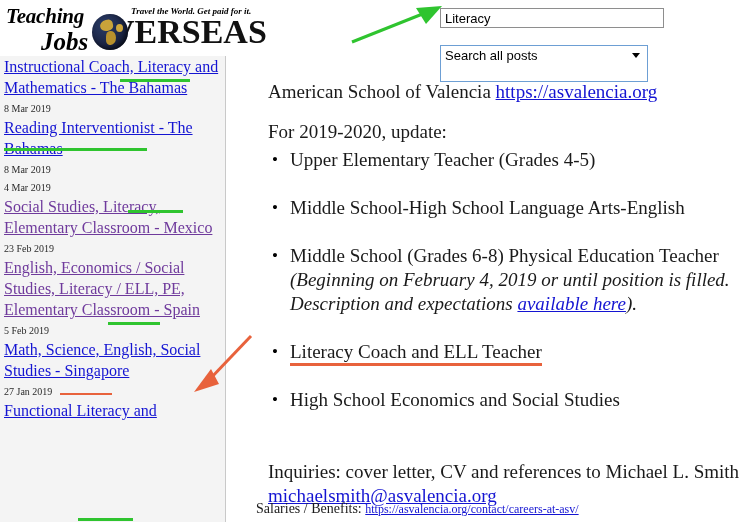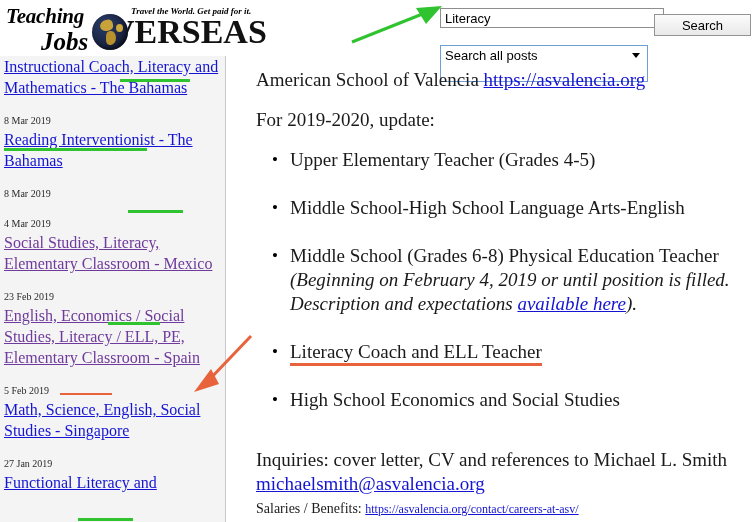--- a/index.html
+++ b/index.html
@@ -168,21 +168,21 @@
     text-decoration: underline;
     cursor: pointer;
     margin: 0;
   }
   .side-link.visited { color: #6f3a9c; }
   .side-date {
     font-family: "Liberation Serif", serif;
     font-size: 10px;
     line-height: 14px;
     color: #2a2a2a;
-    margin: 16px 0 1px 0;
+    margin: 4px 0 1px 0;
   }
 
   
   .hl {
     position: absolute;
     height: 3px;
     background: #2fc42f;
     z-index: 4;
   }
   .hl.red { background: #e8623c; height: 2px; }
@@ -192,21 +192,21 @@
     position: absolute;
     left: 234px; top: 56px;
     width: 520px; height: 466px;
     overflow: hidden;
   }
   .m-para {
     font-family: "Liberation Serif", serif;
     font-size: 19px;
     line-height: 24px;
     color: #1a1a1a;
-    margin: 0;
+    margin: 12px;
     padding: 0 0 0 22px;
   }
   .m-para a {
     color: #1414d2;
     text-decoration: underline;
   }
   #p-school { position: absolute; left: 0; top: 12px; }
   #p-update { position: absolute; left: 0; top: 52px; }
   #joblist {
     position: absolute;
@@ -279,21 +279,20 @@
     <div id="globe">
       <div class="land-a"></div>
       <div class="land-b"></div>
       <div class="land-c2"></div>
     </div>
     <span class="logo-overseas">VERSEAS</span>
   </div>
 
   <input id="search-input" type="text" value="Literacy" style="">
 
-  <button id="search-button">Search</button>
 
   <div id="search-scope">
     <span>Search all posts</span>
     <span class="caret"></span>
   </div>
 </div>
 
 <div id="sidebar">
     <div class="side-entry">
       <a class="side-link" href="#">Instructional Coach, Literacy and Mathematics - The Bahamas</a>

